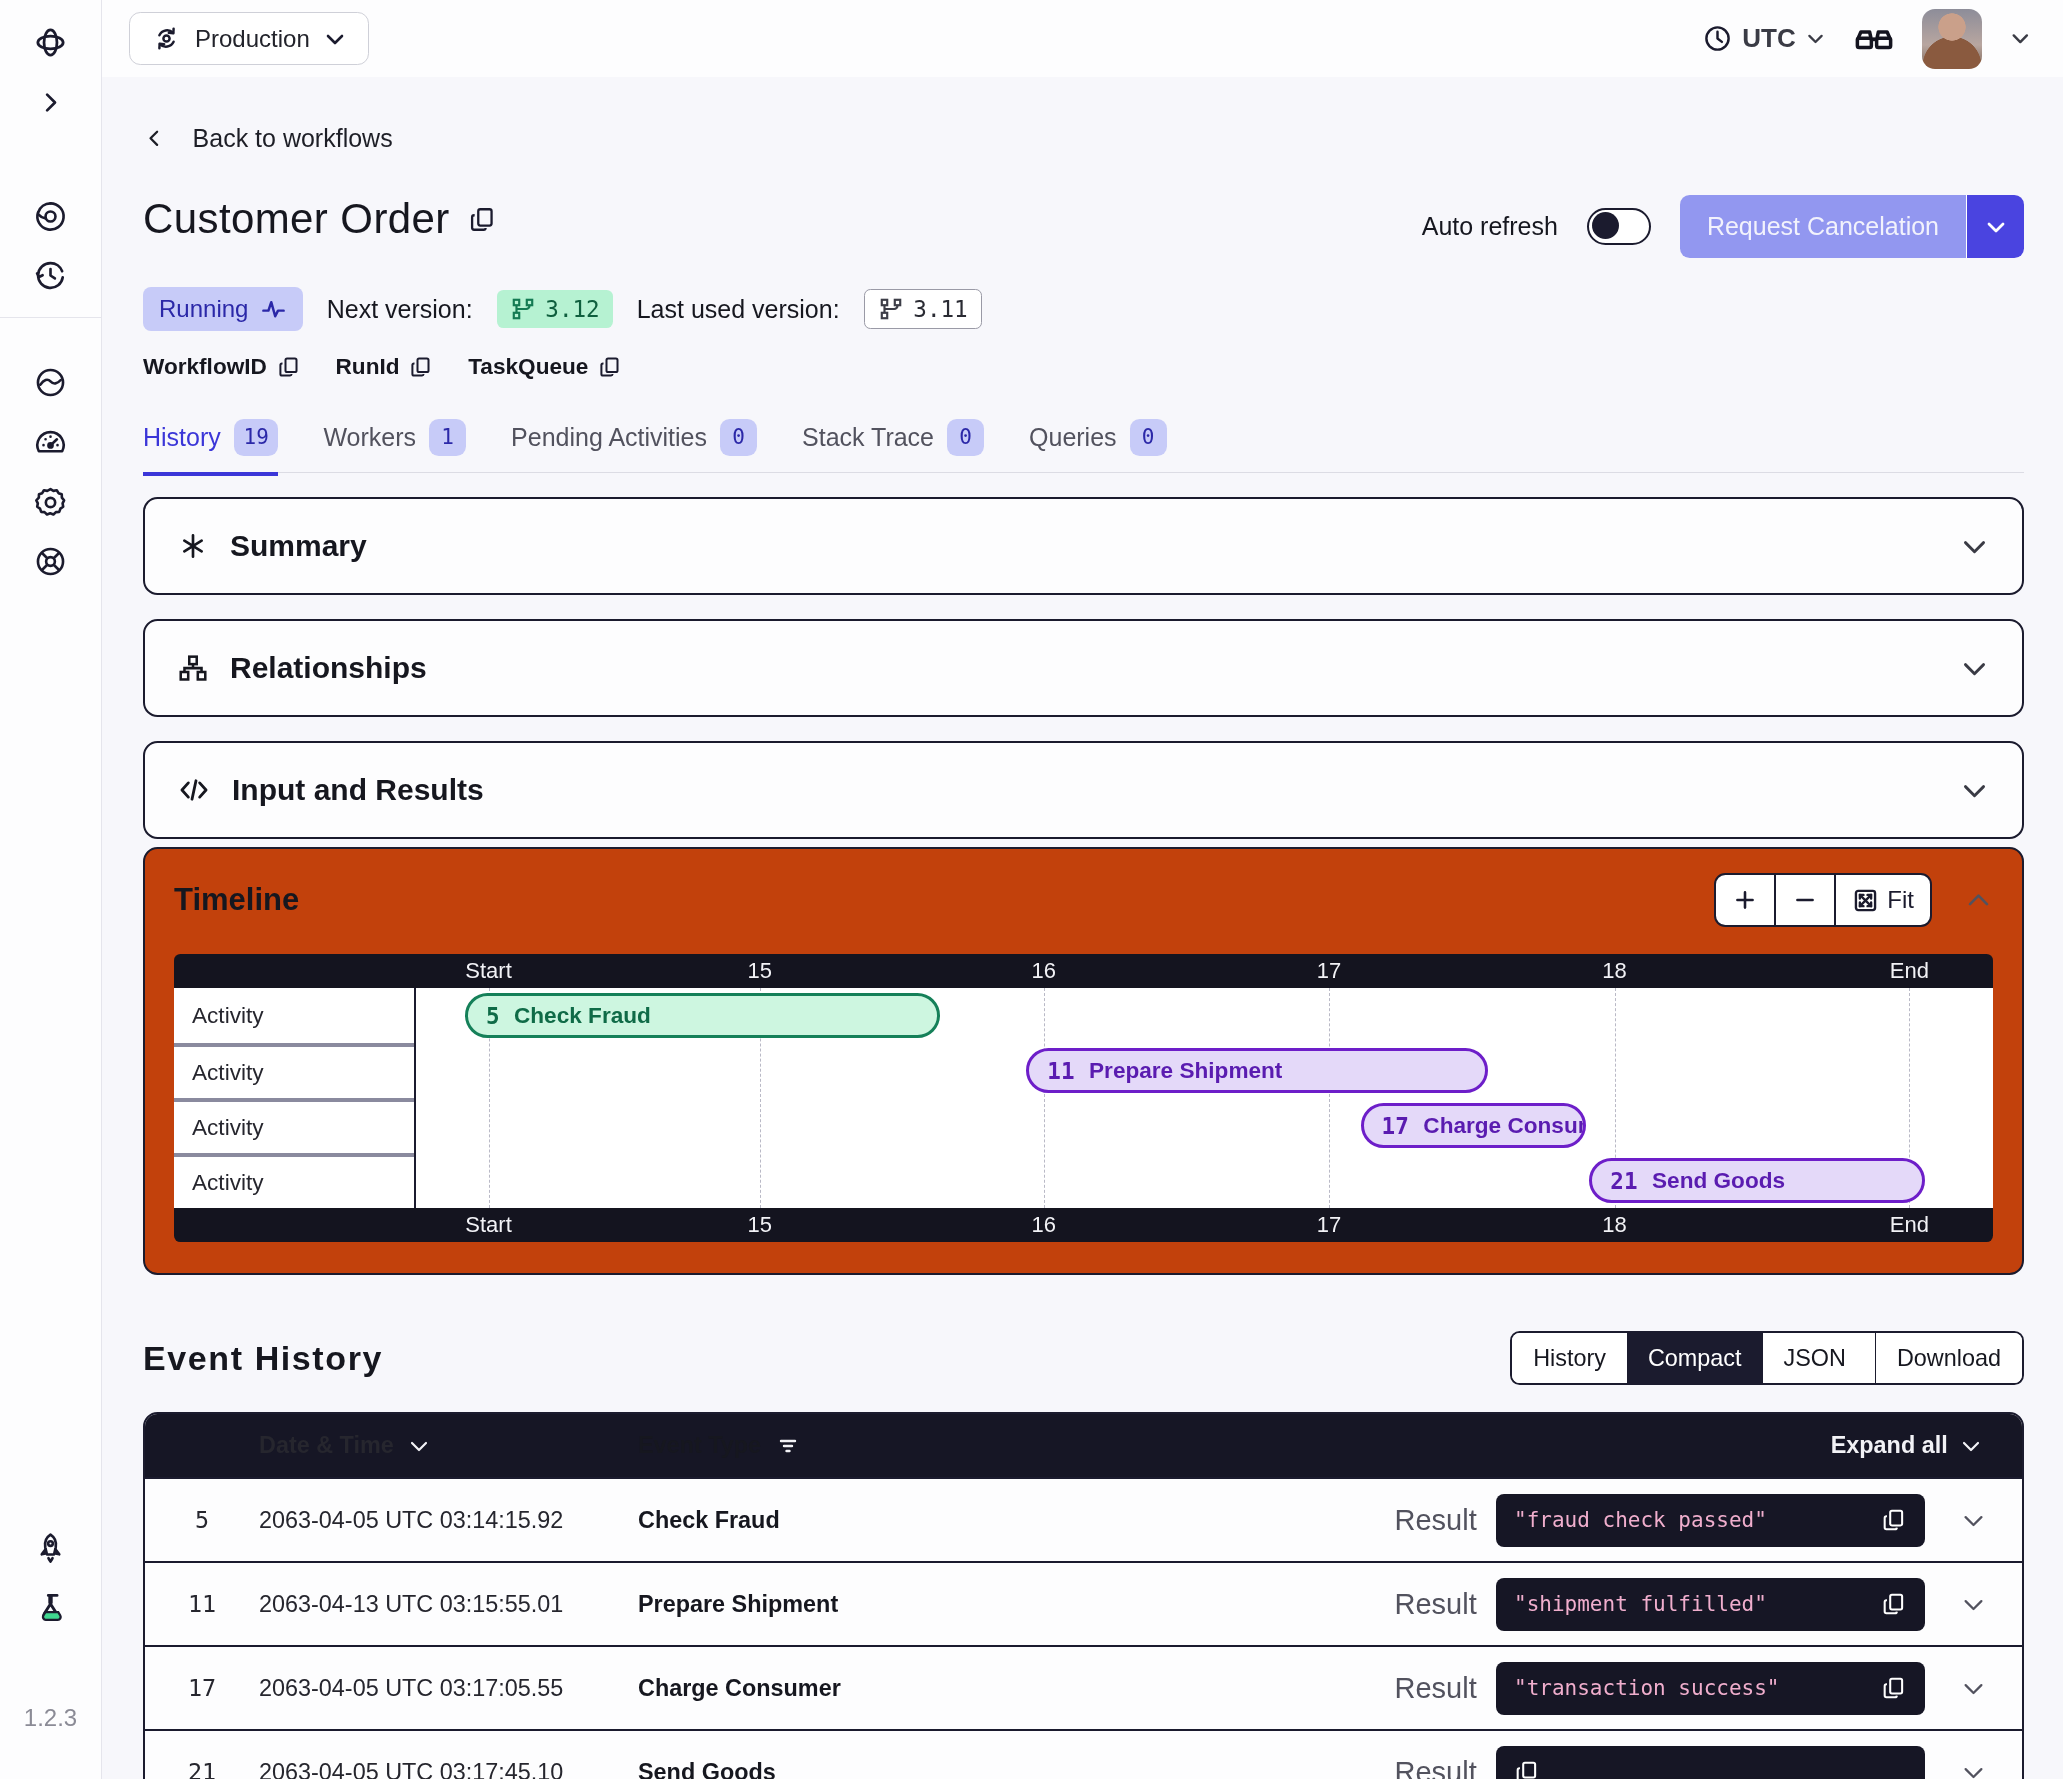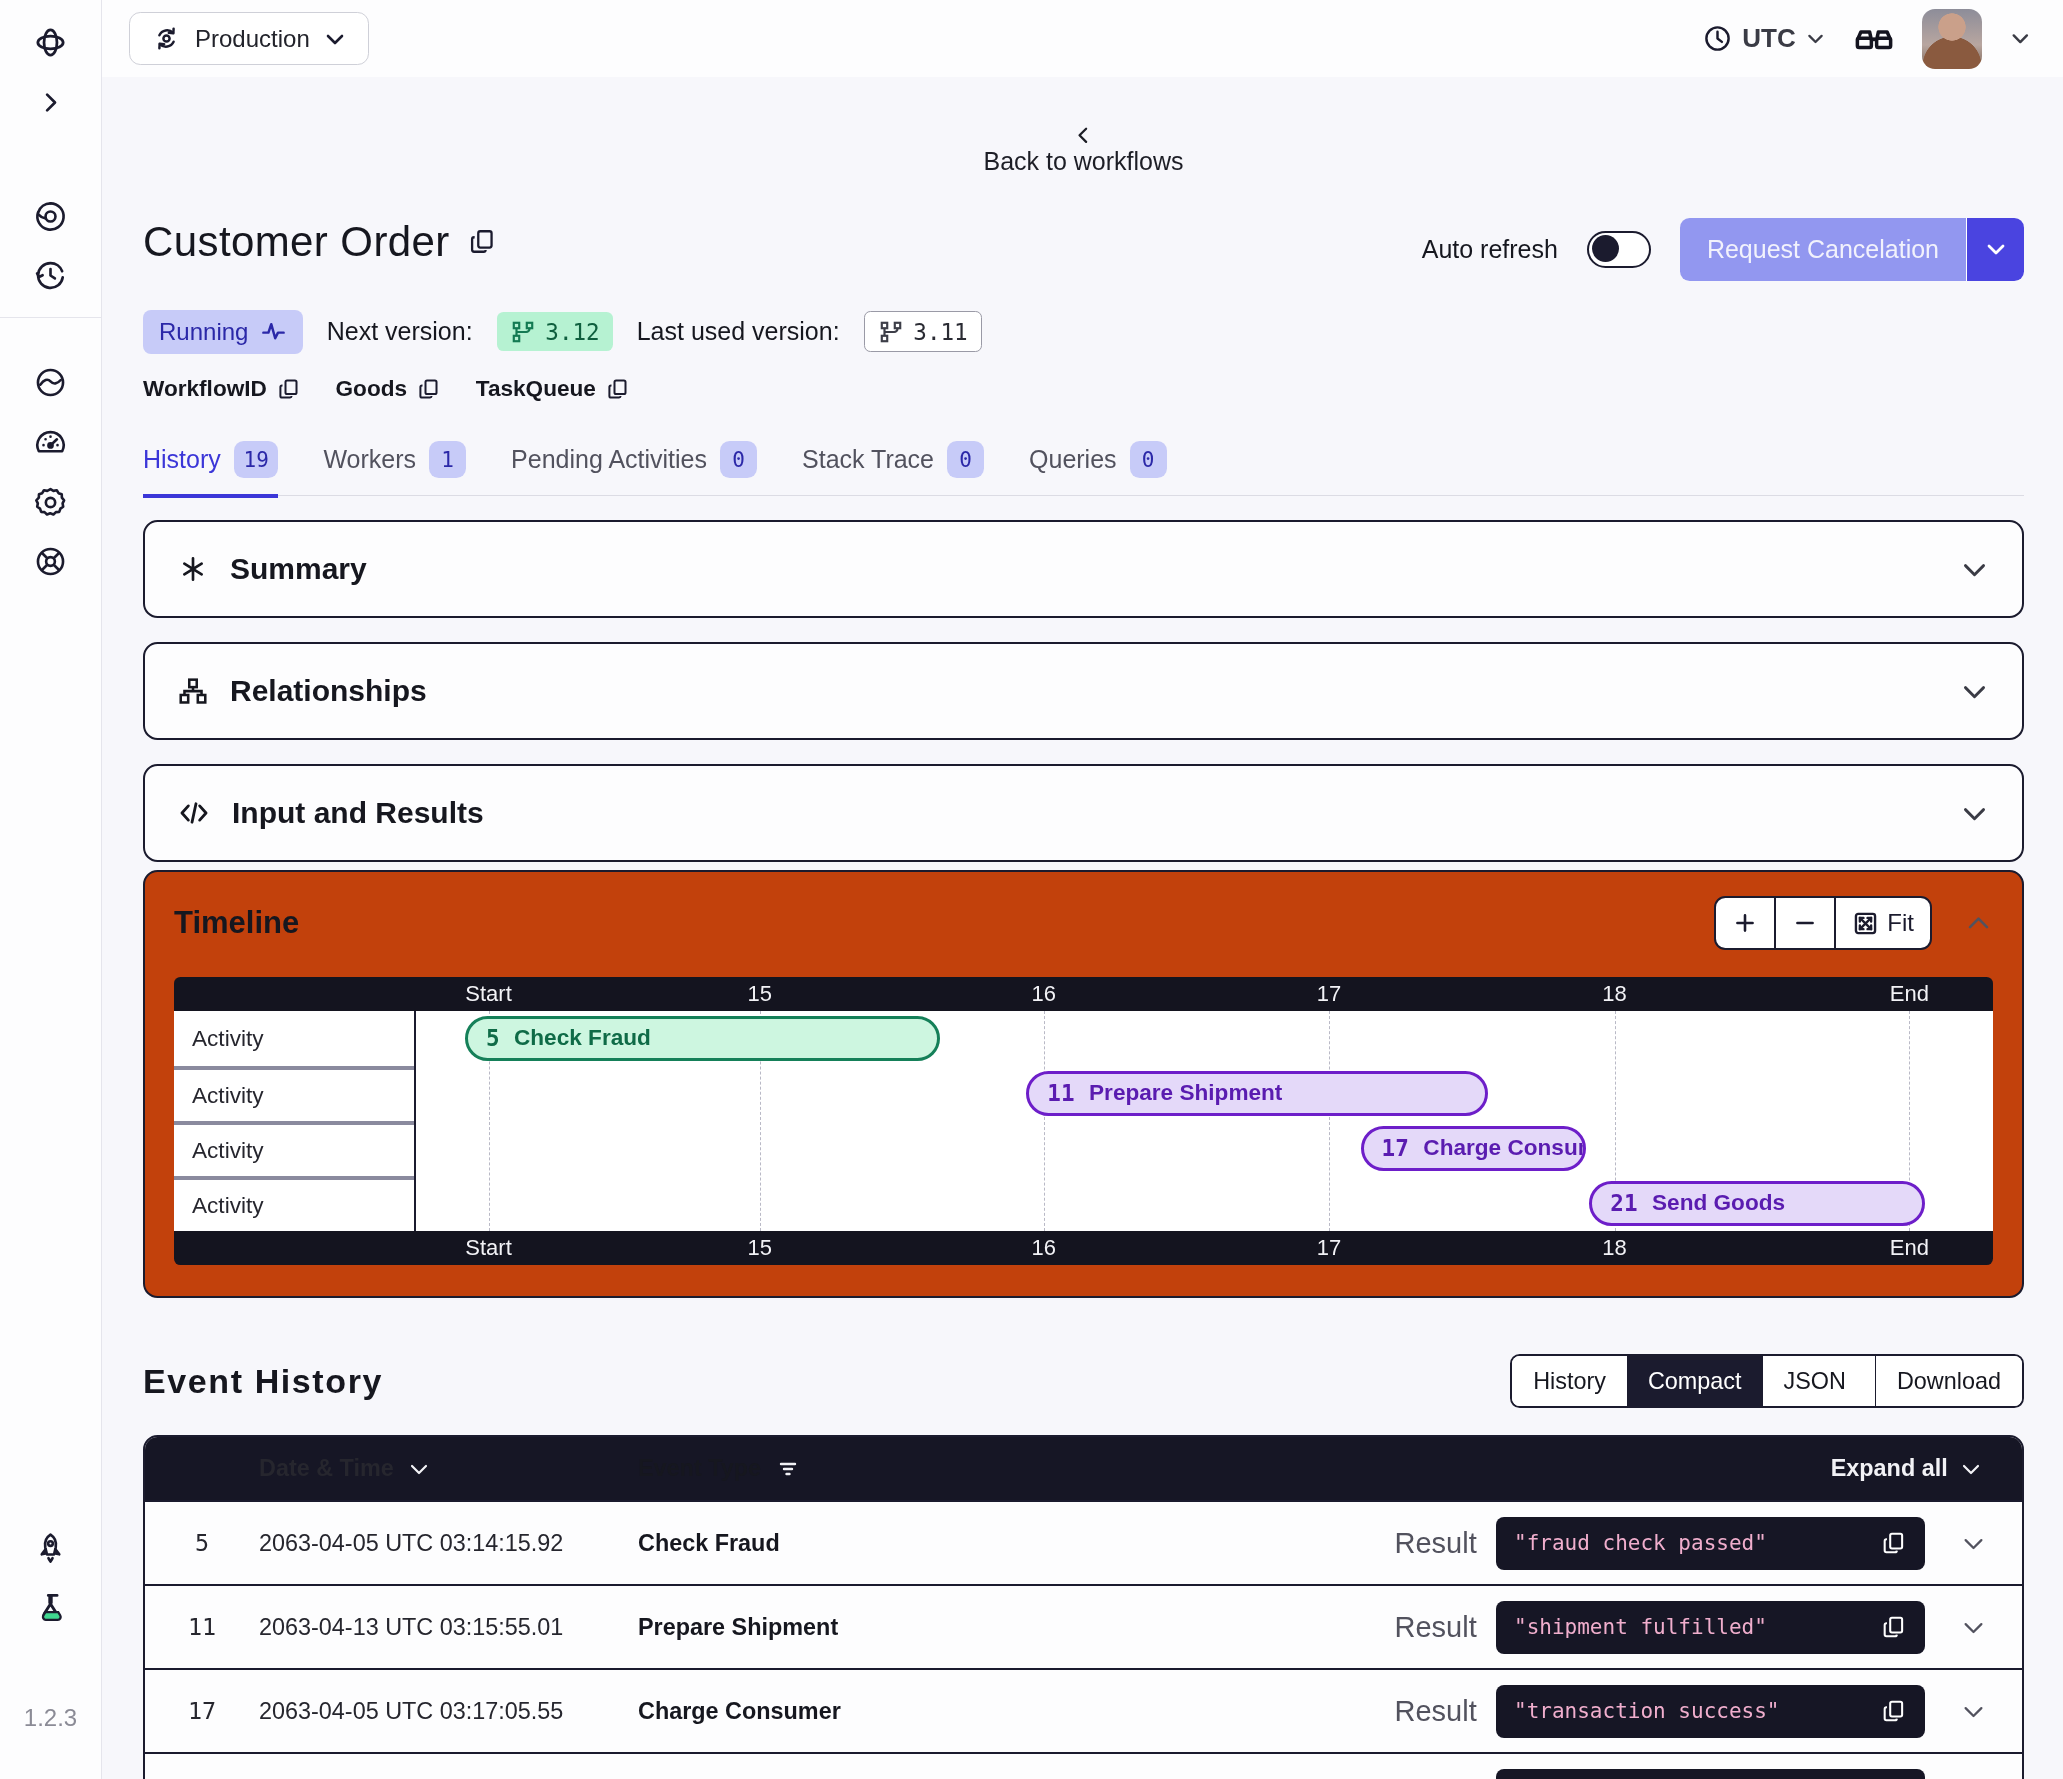--- a/index.html
+++ b/index.html
@@ -37,21 +37,21 @@
   .avatar {
     width:60px; height:60px; border-radius:13px; overflow:hidden; cursor:pointer;
     background:
       radial-gradient(circle at 50% 30%, #caa08a 0 26%, transparent 27%),
       radial-gradient(circle at 50% 95%, #8a5a3f 0 45%, transparent 46%),
       linear-gradient(180deg,#8d8d99 0%, #b8a6a0 60%, #7d6657 100%);
   }
 
   
   .content { position:absolute; left:143px; top:77px; width:1881px; }
-  .back-link { display:flex; align-items:center; gap:0; margin-top:47px; font-size:25px; color:#1d1e26; cursor:pointer;flex-direction:column; }
+  .back-link { display:flex; align-items:center; gap:27px; margin-top:47px; font-size:25px; color:#1d1e26; cursor:pointer; }
 
   .title-row { display:flex; align-items:flex-start; justify-content:space-between; margin-top:42px; }
   .title-left { display:flex; align-items:center; gap:18px; }
   .page-title { font-size:42px; font-weight:400; color:#16171f; letter-spacing:0.4px; }
   .copy-icon { color:#1b1b2e; cursor:pointer; }
   .title-actions { display:flex; align-items:center; gap:29px; }
   .auto-refresh-label { font-size:25px; color:#16171f; }
   .toggle { width:64px; height:37px; border:2.4px solid #1b1b2e; border-radius:21px; background:#fff; position:relative; cursor:pointer; }
   .toggle .knob { position:absolute; left:3.2px; top:2.4px; width:27px; height:27px; border-radius:50%; background:#1b1b2e; }
   .cancel-split { display:flex; cursor:pointer; }
@@ -358,21 +358,21 @@
 
   <div class="id-row">
     <div class="id-item">
       <span>WorkflowID</span>
       <svg width="24" height="24" viewBox="0 0 24 24" fill="none" stroke="#1b1b2e" stroke-width="2" stroke-linejoin="round">
           <rect x="8.5" y="3.5" width="11" height="13.5" rx="1.6"></rect>
           <path d="M5.5 8.5H5a1.6 1.6 0 0 0-1.6 1.6v8.8A1.6 1.6 0 0 0 5 20.5h8a1.6 1.6 0 0 0 1.6-1.5"></path>
         </svg>
     </div>
     <div class="id-item">
-      <span>Goods</span>
+      <span>RunId</span>
       <svg width="24" height="24" viewBox="0 0 24 24" fill="none" stroke="#1b1b2e" stroke-width="2" stroke-linejoin="round">
           <rect x="8.5" y="3.5" width="11" height="13.5" rx="1.6"></rect>
           <path d="M5.5 8.5H5a1.6 1.6 0 0 0-1.6 1.6v8.8A1.6 1.6 0 0 0 5 20.5h8a1.6 1.6 0 0 0 1.6-1.5"></path>
         </svg>
     </div>
     <div class="id-item">
       <span>TaskQueue</span>
       <svg width="24" height="24" viewBox="0 0 24 24" fill="none" stroke="#1b1b2e" stroke-width="2" stroke-linejoin="round">
           <rect x="8.5" y="3.5" width="11" height="13.5" rx="1.6"></rect>
           <path d="M5.5 8.5H5a1.6 1.6 0 0 0-1.6 1.6v8.8A1.6 1.6 0 0 0 5 20.5h8a1.6 1.6 0 0 0 1.6-1.5"></path>

